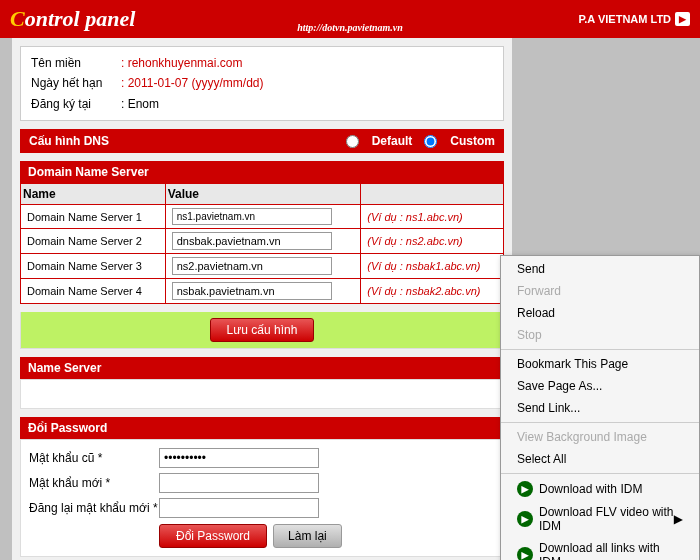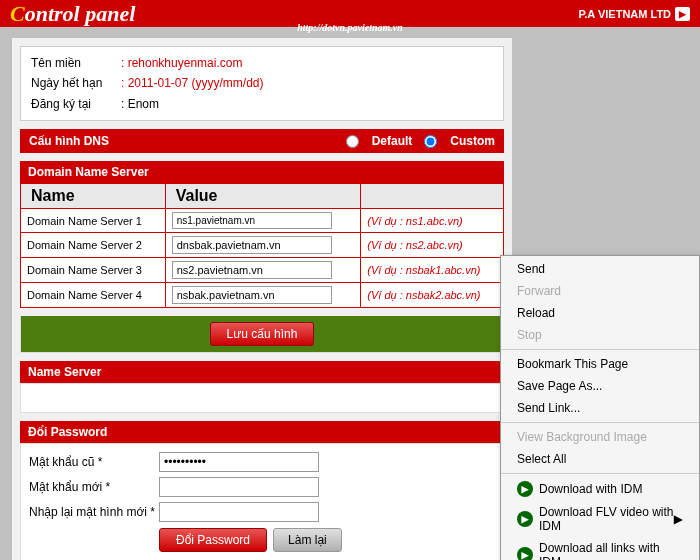--- a/index.html
+++ b/index.html
@@ -9,21 +9,21 @@
       background: #c0c0c0;
       width: 700px;
       height: 560px;
       overflow: hidden;
       position: relative;
     }
 
     
     .header {
       background: #cc0000;
-      height: 27px;
+      height: 38px;
       display: flex;
       align-items: center;
       justify-content: space-between;
       padding: 0 10px;
       position: relative;
     }
     .header-logo {
       font-size: 22px;
       font-style: italic;
       font-weight: bold;
@@ -121,23 +121,23 @@
     }
     .dns-table {
       width: 100%;
       border-collapse: collapse;
       background: #fff;
       margin-bottom: 8px;
     }
     .dns-table th {
       background: #e8e8e8;
       border: 1px solid #cc0000;
-      padding: 3px 10px;
+      padding: 3px 2px;
       text-align: left;
-      font-size: 16px;
+      font-size: 12px;
       color: #000;
     }
     .dns-table td {
       border: 1px solid #cc0000;
       padding: 3px 6px;
       font-size: 11px;
     }
     .dns-table td.hint {
       color: #cc0000;
       font-style: italic;
@@ -146,21 +146,21 @@
     .dns-table input[type="text"] {
       width: 160px;
       border: 1px solid #999;
       padding: 2px 4px;
       font-size: 11px;
     }
 
     .save-btn-row {
       text-align: center;
       padding: 6px 0;
-      background: #4d7c0f;
+      background: #bef264;
       margin-bottom: 1px;
       border: 1px solid #ddd;
       border-top: none;
     }
 
     .btn-red {
       background: linear-gradient(to bottom, #e85555, #cc0000);
       color: #fff;
       border: 1px solid #990000;
       padding: 4px 16px;
@@ -362,21 +362,21 @@
     <div class="pw-body">
       <div class="form-row">
         <span class="form-label">Mật khẩu cũ *</span>
         <input class="form-input" type="password" value="1234567890" style="">
       </div>
       <div class="form-row">
         <span class="form-label">Mật khẩu mới *</span>
         <input class="form-input" type="password" style="">
       </div>
       <div class="form-row">
-        <span class="form-label">Nhập lại mật hình mới *</span>
+        <span class="form-label">Đăng lại mật khẩu mới *</span>
         <input class="form-input" type="password" style="">
       </div>
       <div class="pw-btn-row">
         <button class="btn-red">Đổi Password</button>
         <button class="btn-gray">Làm lại</button>
       </div>
     </div>
   </div>
 
 </div>

